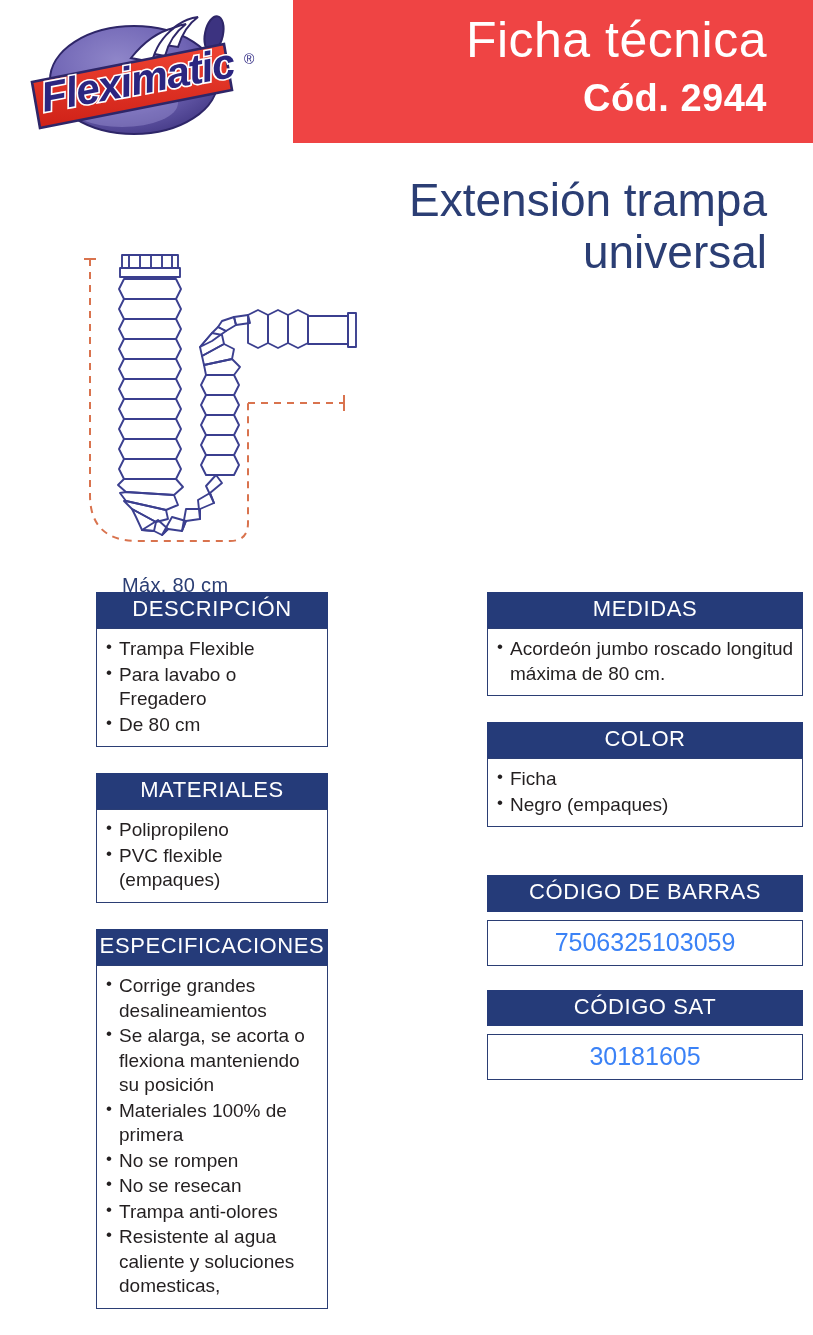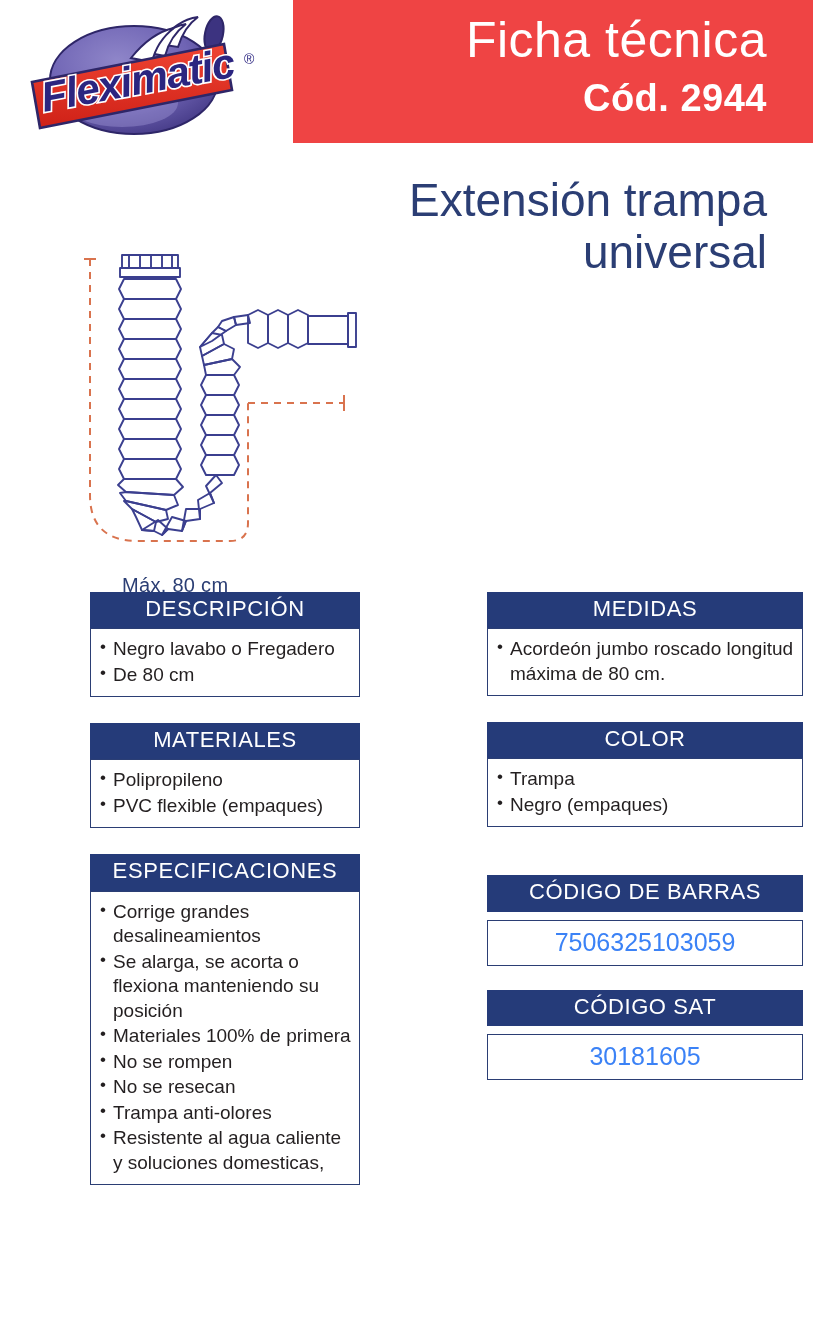--- a/index.html
+++ b/index.html
@@ -42,21 +42,21 @@
 
   
   .illustration{position:absolute;left:82px;top:243px;width:280px;height:300px;}
   .illustration svg{display:block;}
   .dim-label{
     position:absolute;left:122px;top:574px;
     color:#2B3E74;font-size:20px;font-weight:400;letter-spacing:0.3px;
   }
 
   
-  .col-left{position:absolute;left:90px;top:592px;width:270px;}
+  .col-left{position:absolute;left:96px;top:592px;width:232px;}
   .col-right{position:absolute;left:487px;top:592px;width:316px;border-radius:19px;}
 
   .sec{margin-bottom:0;}
   .sec-header{
     background:#253B79;color:#ffffff;
     text-align:center;font-size:22px;font-weight:300;
     letter-spacing:0.6px;
     padding:5px 0 7px 0;
     line-height:1.1;
     box-sizing:border-box;
@@ -212,21 +212,22 @@
     </svg>
   </div>
   <div class="dim-label">Máx. 80 cm</div>
 
   <div class="col-left">
 
     <div class="sec">
       <div class="sec-header">DESCRIPCIÓN</div>
       <div class="sec-body">
         <ul>
-          <li>Negro lavabo o Fregadero</li>
+          <li>Trampa Flexible</li>
+          <li>Para lavabo o Fregadero</li>
           <li>De 80 cm</li>
         </ul>
       </div>
     </div>
 
     <div class="gap-m"></div>
 
     <div class="sec">
       <div class="sec-header">MATERIALES</div>
       <div class="sec-body">
@@ -266,21 +267,21 @@
         </ul>
       </div>
     </div>
 
     <div class="gap-m"></div>
 
     <div class="sec">
       <div class="sec-header">COLOR</div>
       <div class="sec-body">
         <ul>
-          <li>Trampa</li>
+          <li>Ficha</li>
           <li>Negro (empaques)</li>
         </ul>
       </div>
     </div>
 
     <div class="gap-s"></div>
 
 
     <div class="gap-s"></div>
 

